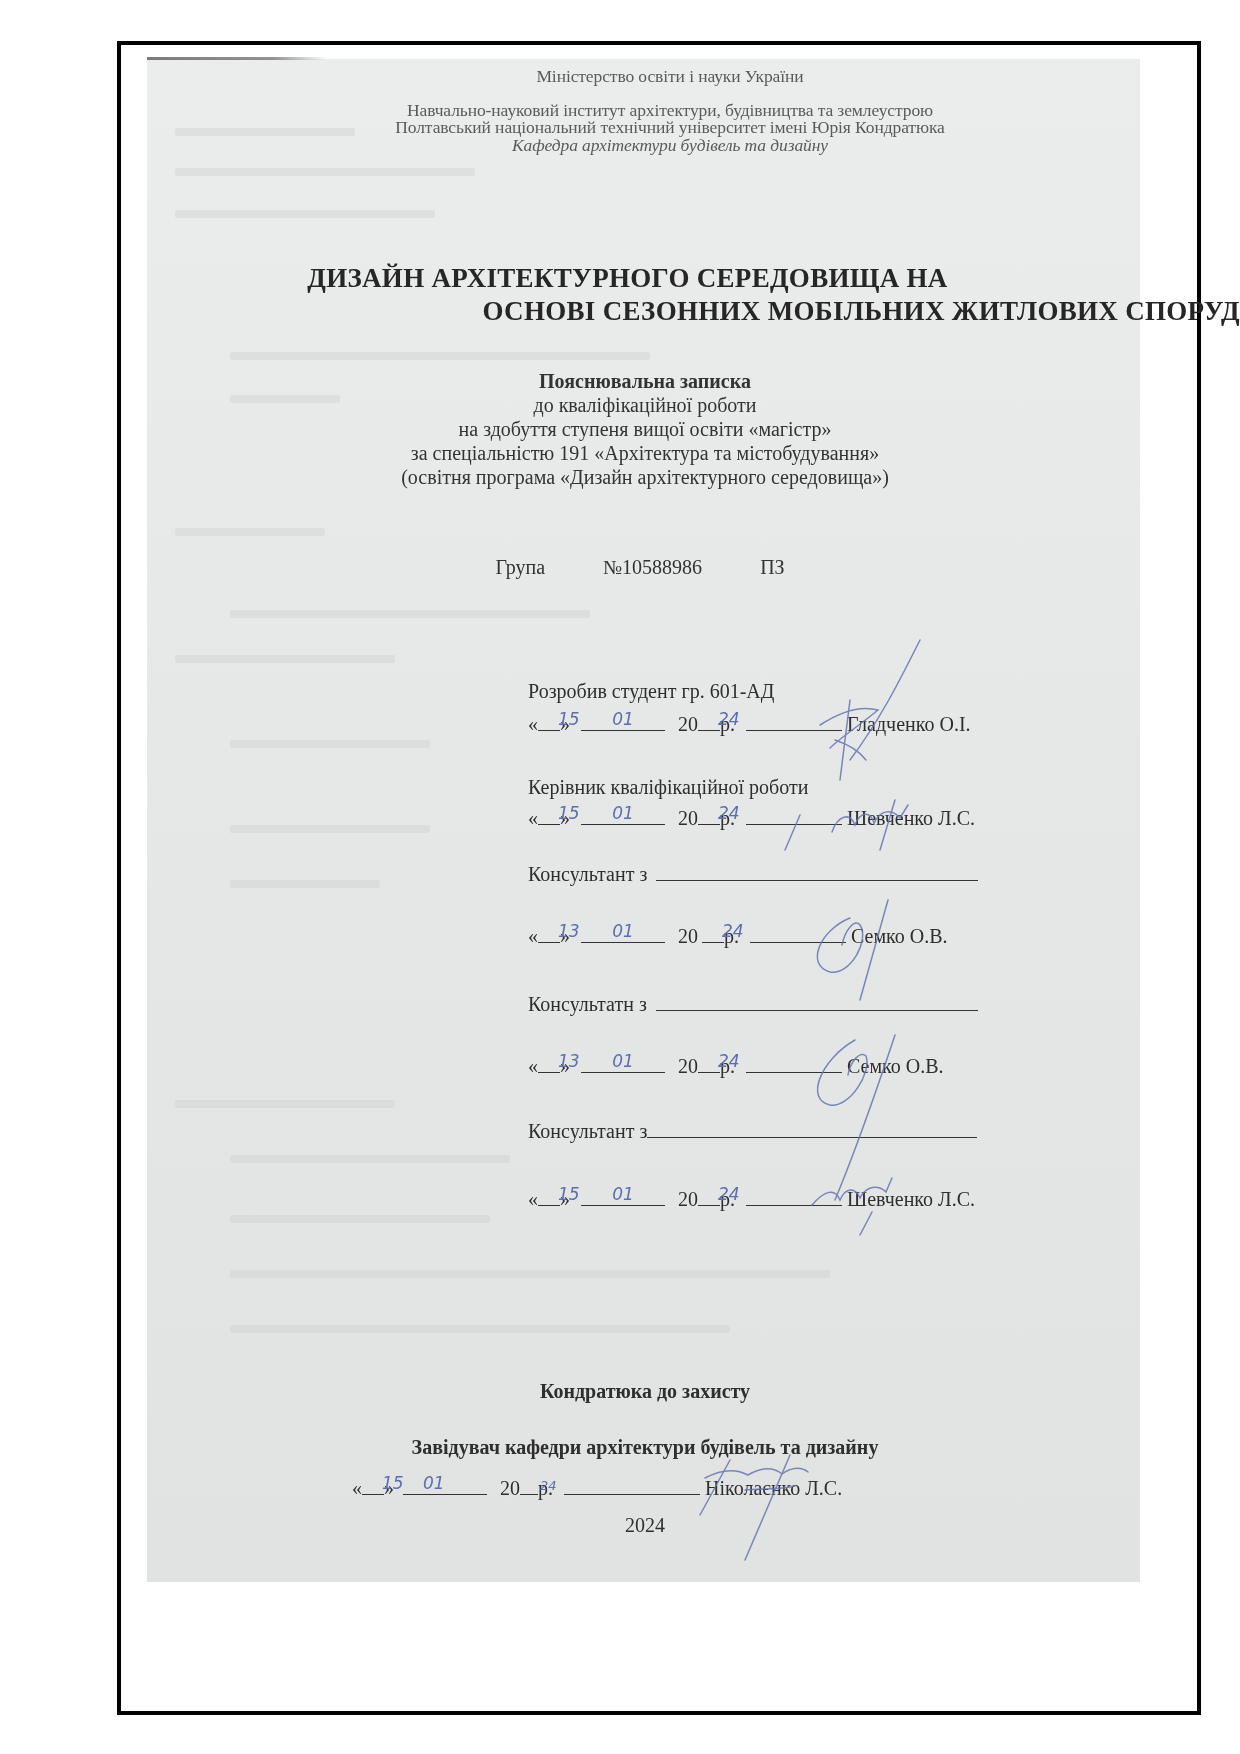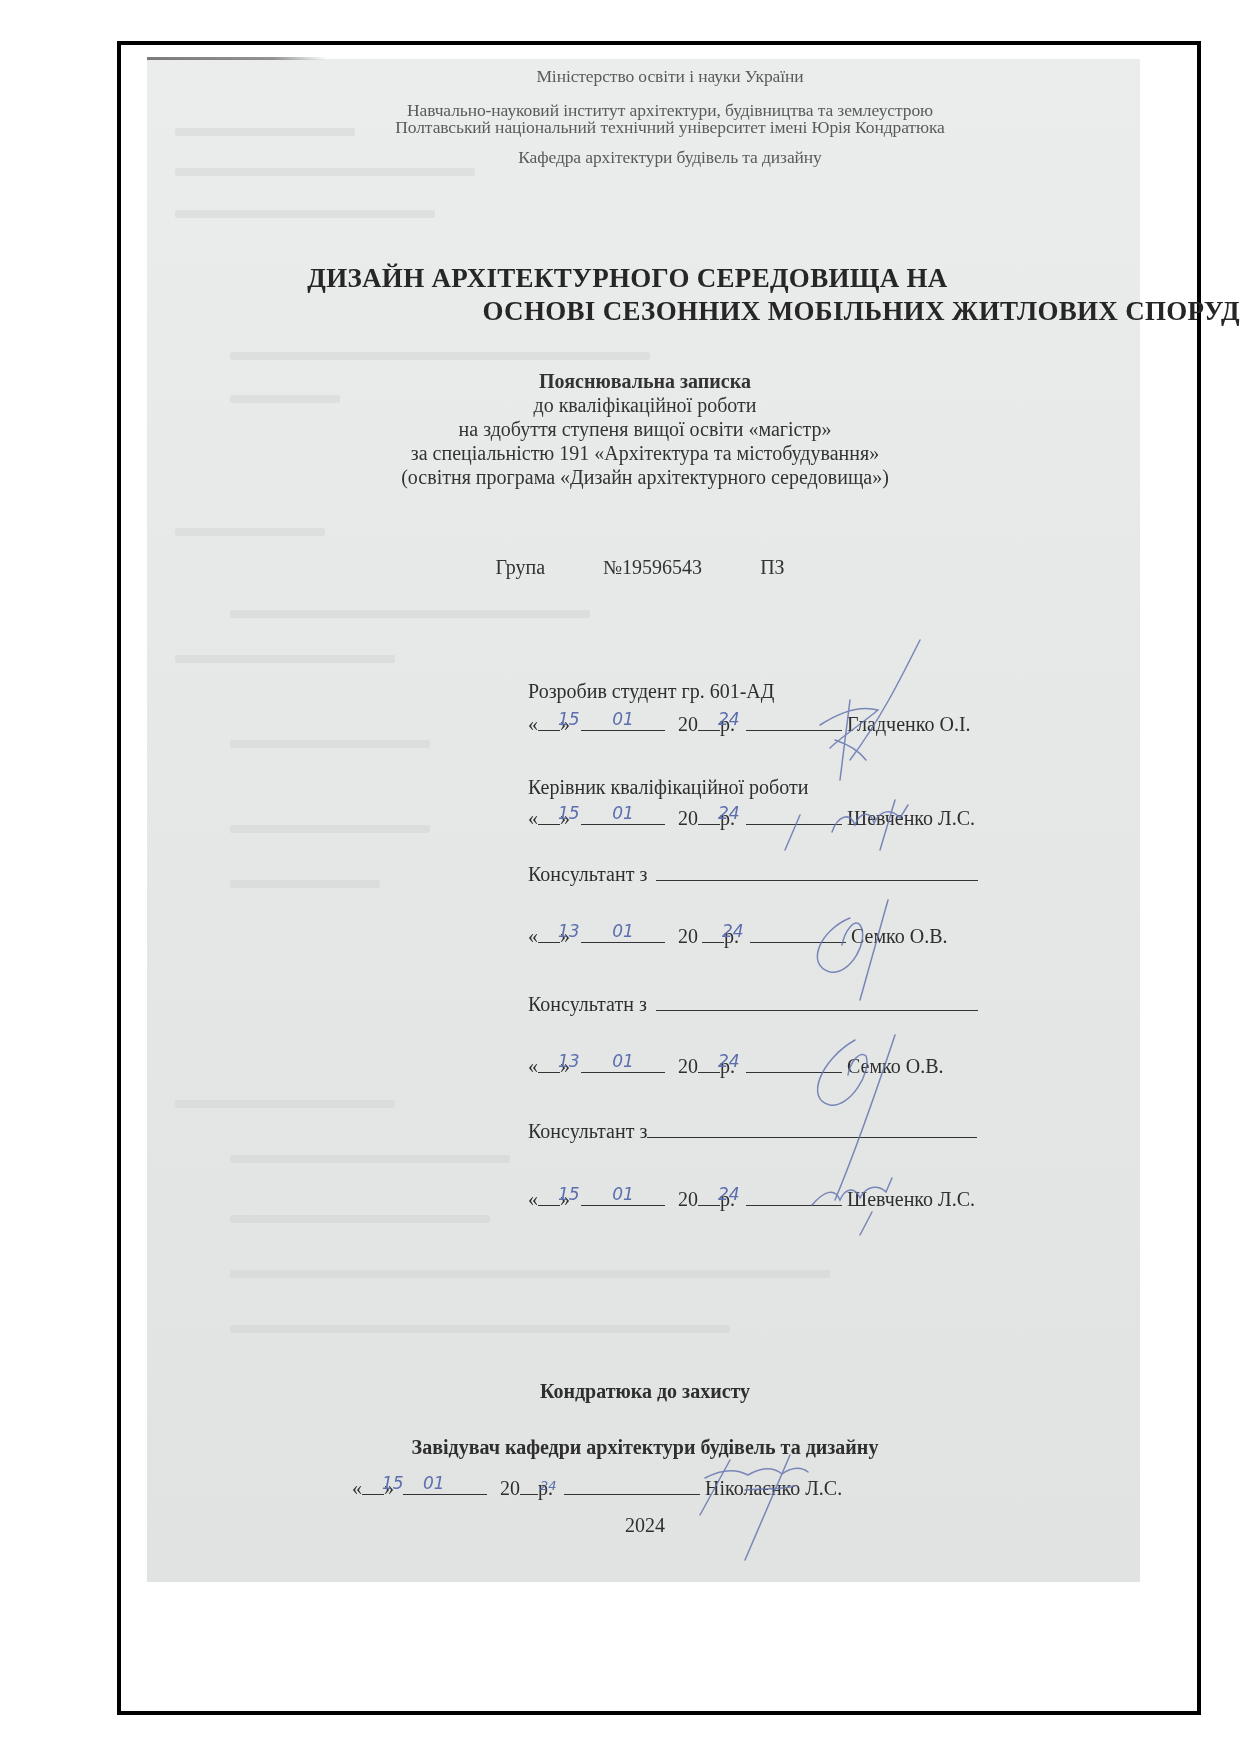--- a/index.html
+++ b/index.html
@@ -51,40 +51,40 @@
   <div class="bleed" style="top:1155px;left:230px;width:280px;"></div>
   <div class="bleed" style="top:1215px;left:230px;width:260px;"></div>
   <div class="bleed" style="top:1270px;left:230px;width:600px;"></div>
   <div class="bleed" style="top:1325px;left:230px;width:500px;"></div>
 </div>
 
 <div>
   <div class="line hdr" style="top:66px;left:100px;">Міністерство освіти і науки України</div>
   <div class="line hdr" style="top:89px;left:100px;margin-top:28px;">Полтавський національний технічний університет імені Юрія Кондратюка</div>
   <div class="line hdr" style="top:100px;left:100px;">Навчально-науковий інститут архітектури, будівництва та землеустрою</div>
-  <div class="line hdr" style="top:147px;left:100px;">Кафедра архітектури будівель та дизайну</div>
+  <div class="line hdr" style="top:135px;left:100px;font-style:italic;">Кафедра архітектури будівель та дизайну</div>
 </div>
 
 <div>
   <div class="line title" style="top:263px;left:15px;">ДИЗАЙН АРХІТЕКТУРНОГО СЕРЕДОВИЩА НА</div>
   <div class="line title" style="top:296px;left:15px;text-align:right;">ОСНОВІ СЕЗОННИХ МОБІЛЬНИХ ЖИТЛОВИХ СПОРУД</div>
 </div>
 
 <div>
   <div class="line sub bold" style="top:370px;left:50px;">Пояснювальна записка</div>
   <div class="line sub" style="top:394px;left:50px;">до кваліфікаційної роботи</div>
   <div class="line sub" style="top:418px;left:50px;">на здобуття ступеня вищої освіти «магістр»</div>
   <div class="line sub" style="top:442px;left:50px;">за спеціальністю 191 «Архітектура та містобудування»</div>
   <div class="line sub" style="top:466px;left:50px;">(освітня програма «Дизайн архітектурного середовища»)</div>
 </div>
 
 <div class="line grp" style="top:556px;left:40px;">
   <span>Група</span>
   <span style="width:48px;"></span>
-  <span>№19596543</span>
+  <span>№10588986</span>
   <span style="width:48px;"></span>
   <span>ПЗ</span>
 </div>
 
 <div>
 
   <div class="sig" style="top:680px;">Розробив студент гр. 601-АД</div>
   <div class="sig" style="top:710px;">
     <span>«</span><span class="ul" style="width:22px;"><span class="ink left">15</span></span><span>»</span>
     <span class="ul" style="width:84px;margin-left:6px;"><span class="ink">01</span></span>

